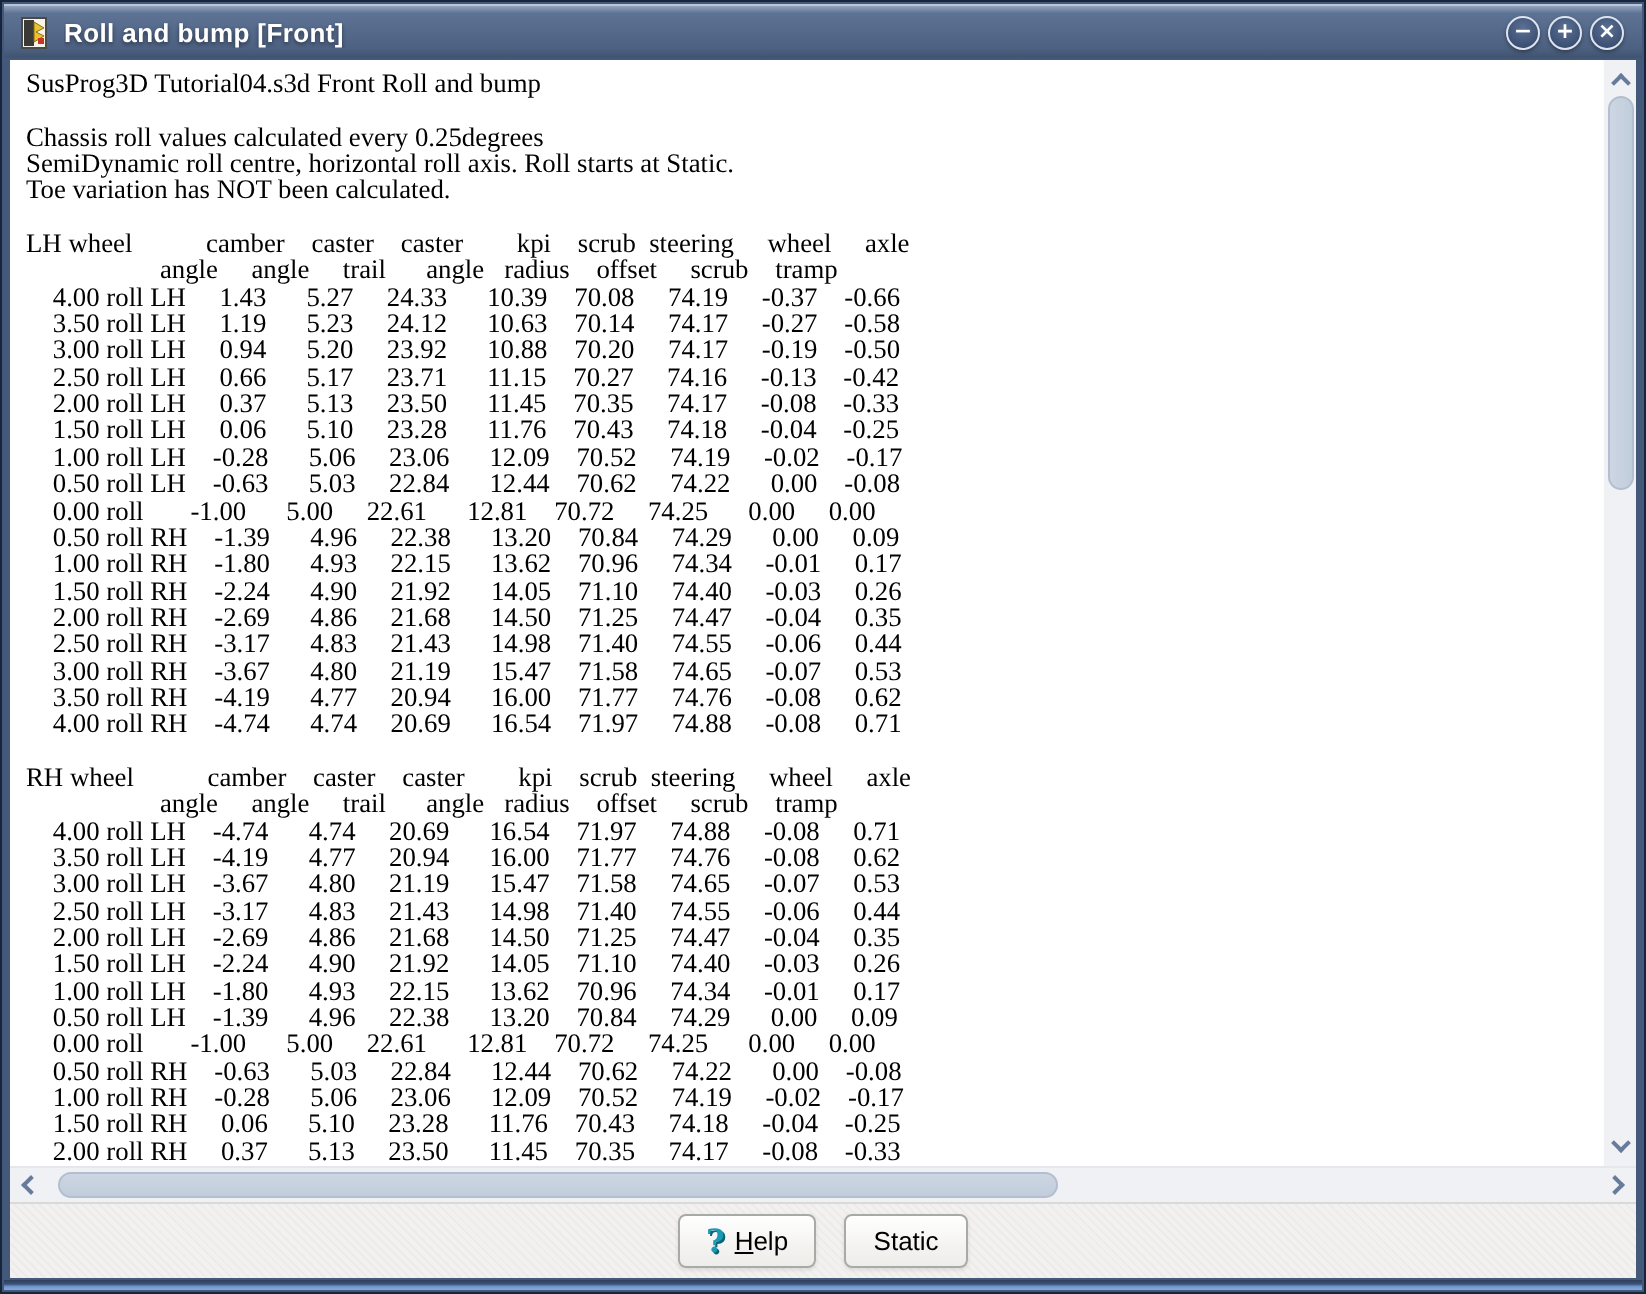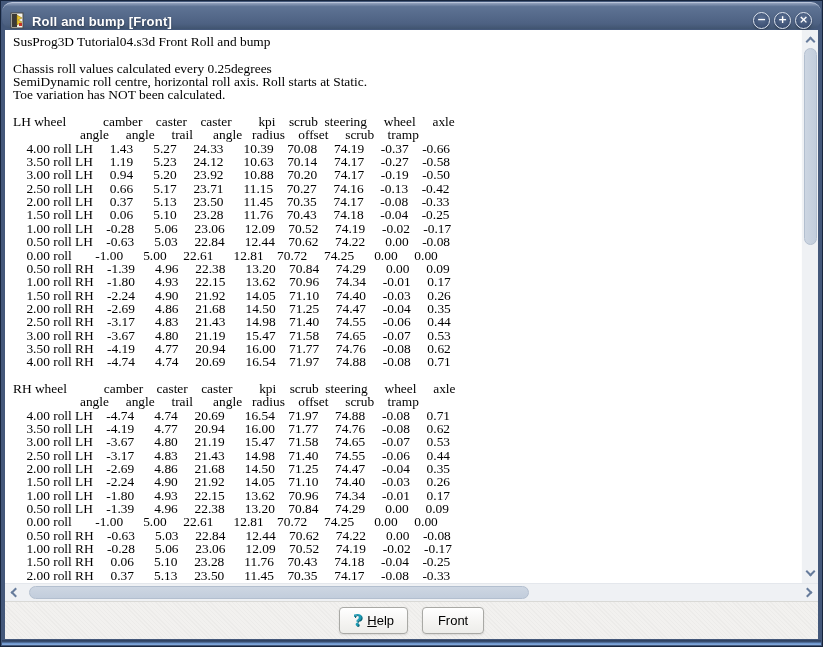--- a/index.html
+++ b/index.html
@@ -10,21 +10,21 @@
     position: relative; width: 823px; height: 647px;
     background: #44587a;
     border: 1px solid #16243c;
   }
 
   
   .titlebar {
     position: absolute; top: 1px; left: 1px; right: 1px; height: 27px;
     background: linear-gradient(180deg, #93a2bd 0%, #5e7394 14%, #4d6182 80%, #405470 100%);
     border-top: 1px solid #b9c4d9;
-    display: flex; align-items: flex-end; padding: 0 7px; border-radius: 10px;
+    display: flex; align-items: center; padding: 0 7px;
   }
   .titlebar .app-icon { width: 17px; height: 17px; margin-right: 6px; flex: 0 0 auto; }
   .titlebar .title {
     color: #ffffff; font-size: 13px; font-weight: bold;
     text-shadow: 0 1px 2px rgba(0,0,0,.45); letter-spacing: .2px;
     flex: 1 1 auto; white-space: nowrap; overflow: hidden;
   }
   .win-controls { display: flex; gap: 4px; margin-right: 2px; }
   .win-btn {
     width: 17px; height: 17px; border-radius: 50%;
@@ -190,19 +190,19 @@
       <div class="hthumb"></div>
       <span class="chev chev-right"></span>
     </div>
 
     <div class="buttonbar">
       <button class="bar-btn">
         <span class="help-qmark">?</span>
         <span><span class="u">H</span><span>elp</span></span>
       </button>
       <button class="bar-btn">
-        <span>Front</span>
+        <span>Static</span>
       </button>
     </div>
   </div>
 
   <div class="frame-bottom"></div>
 </div>
 
 </body></html>

